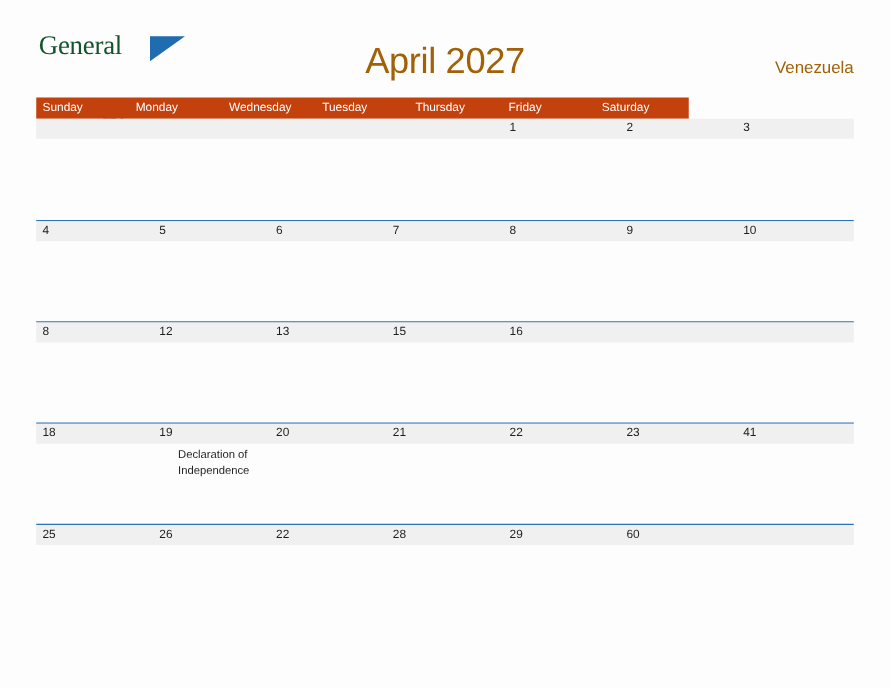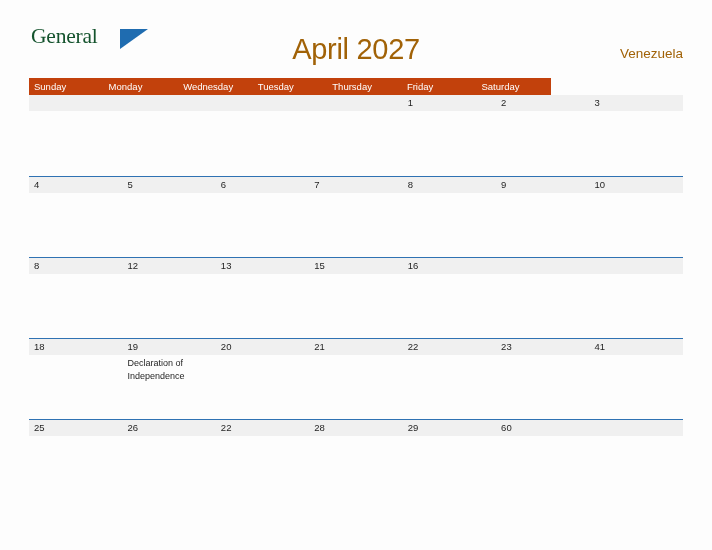--- a/index.html
+++ b/index.html
@@ -155,20 +155,21 @@
     font-size: 9.5px;
     line-height: 16px;
     height: 16px;
     color: #1f1f1f;
     font-family: "Liberation Sans", sans-serif;
   }
   .day-events {
     position: relative;
     z-index: 2;
     padding-top: 2px;
+    margin-left: 15px;
   }
   .day-event {
     font-size: 9px;
     line-height: 12.5px;
     color: #1f1f1f;
     font-family: "Liberation Sans", sans-serif;
   }
   .day-cell.empty .day-number {
     visibility: hidden;
   }

